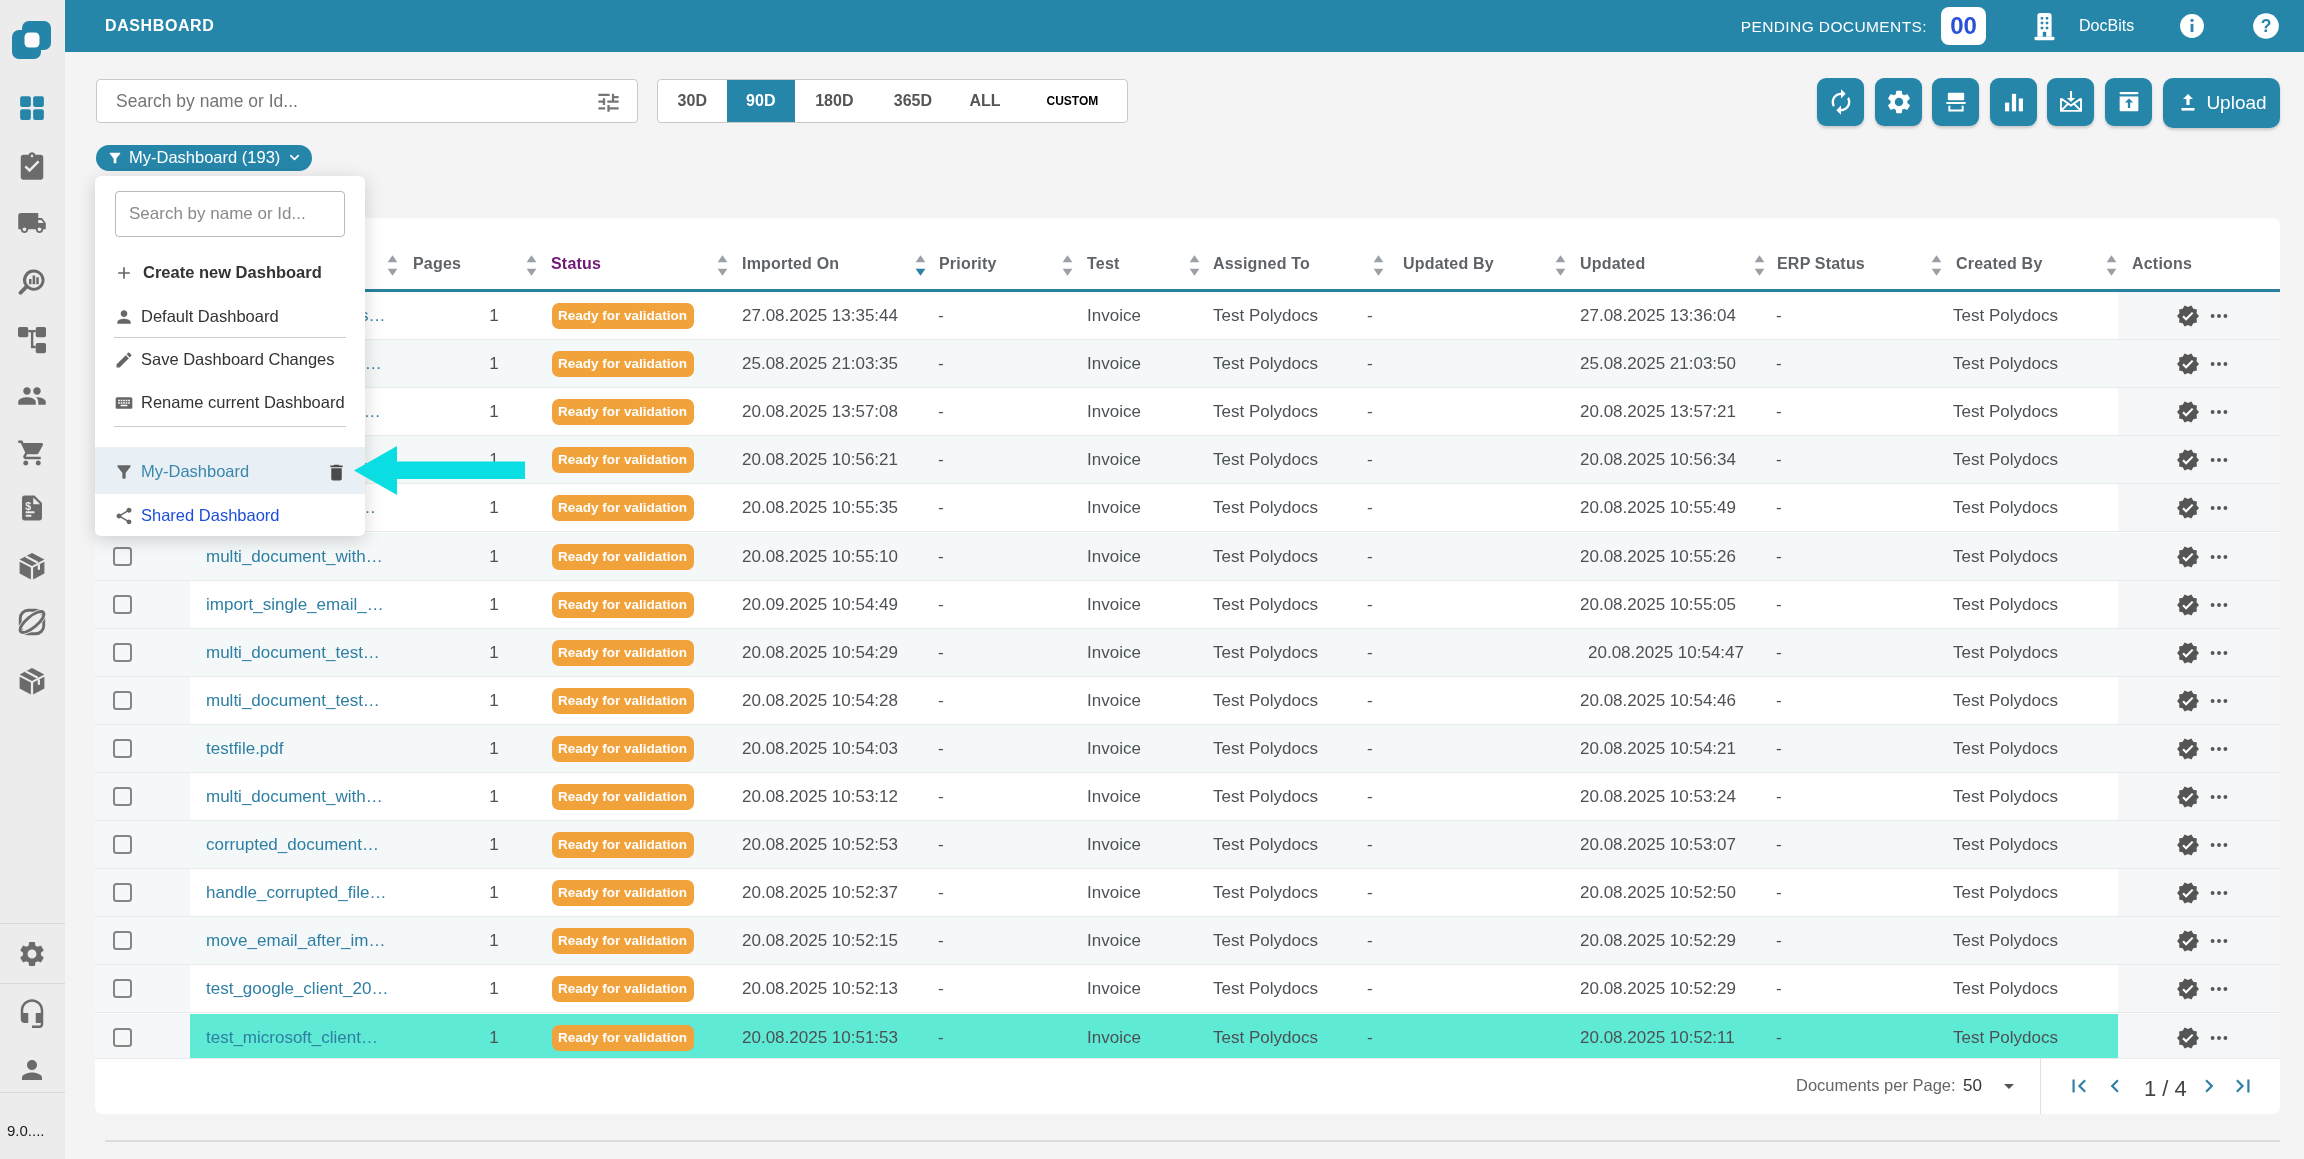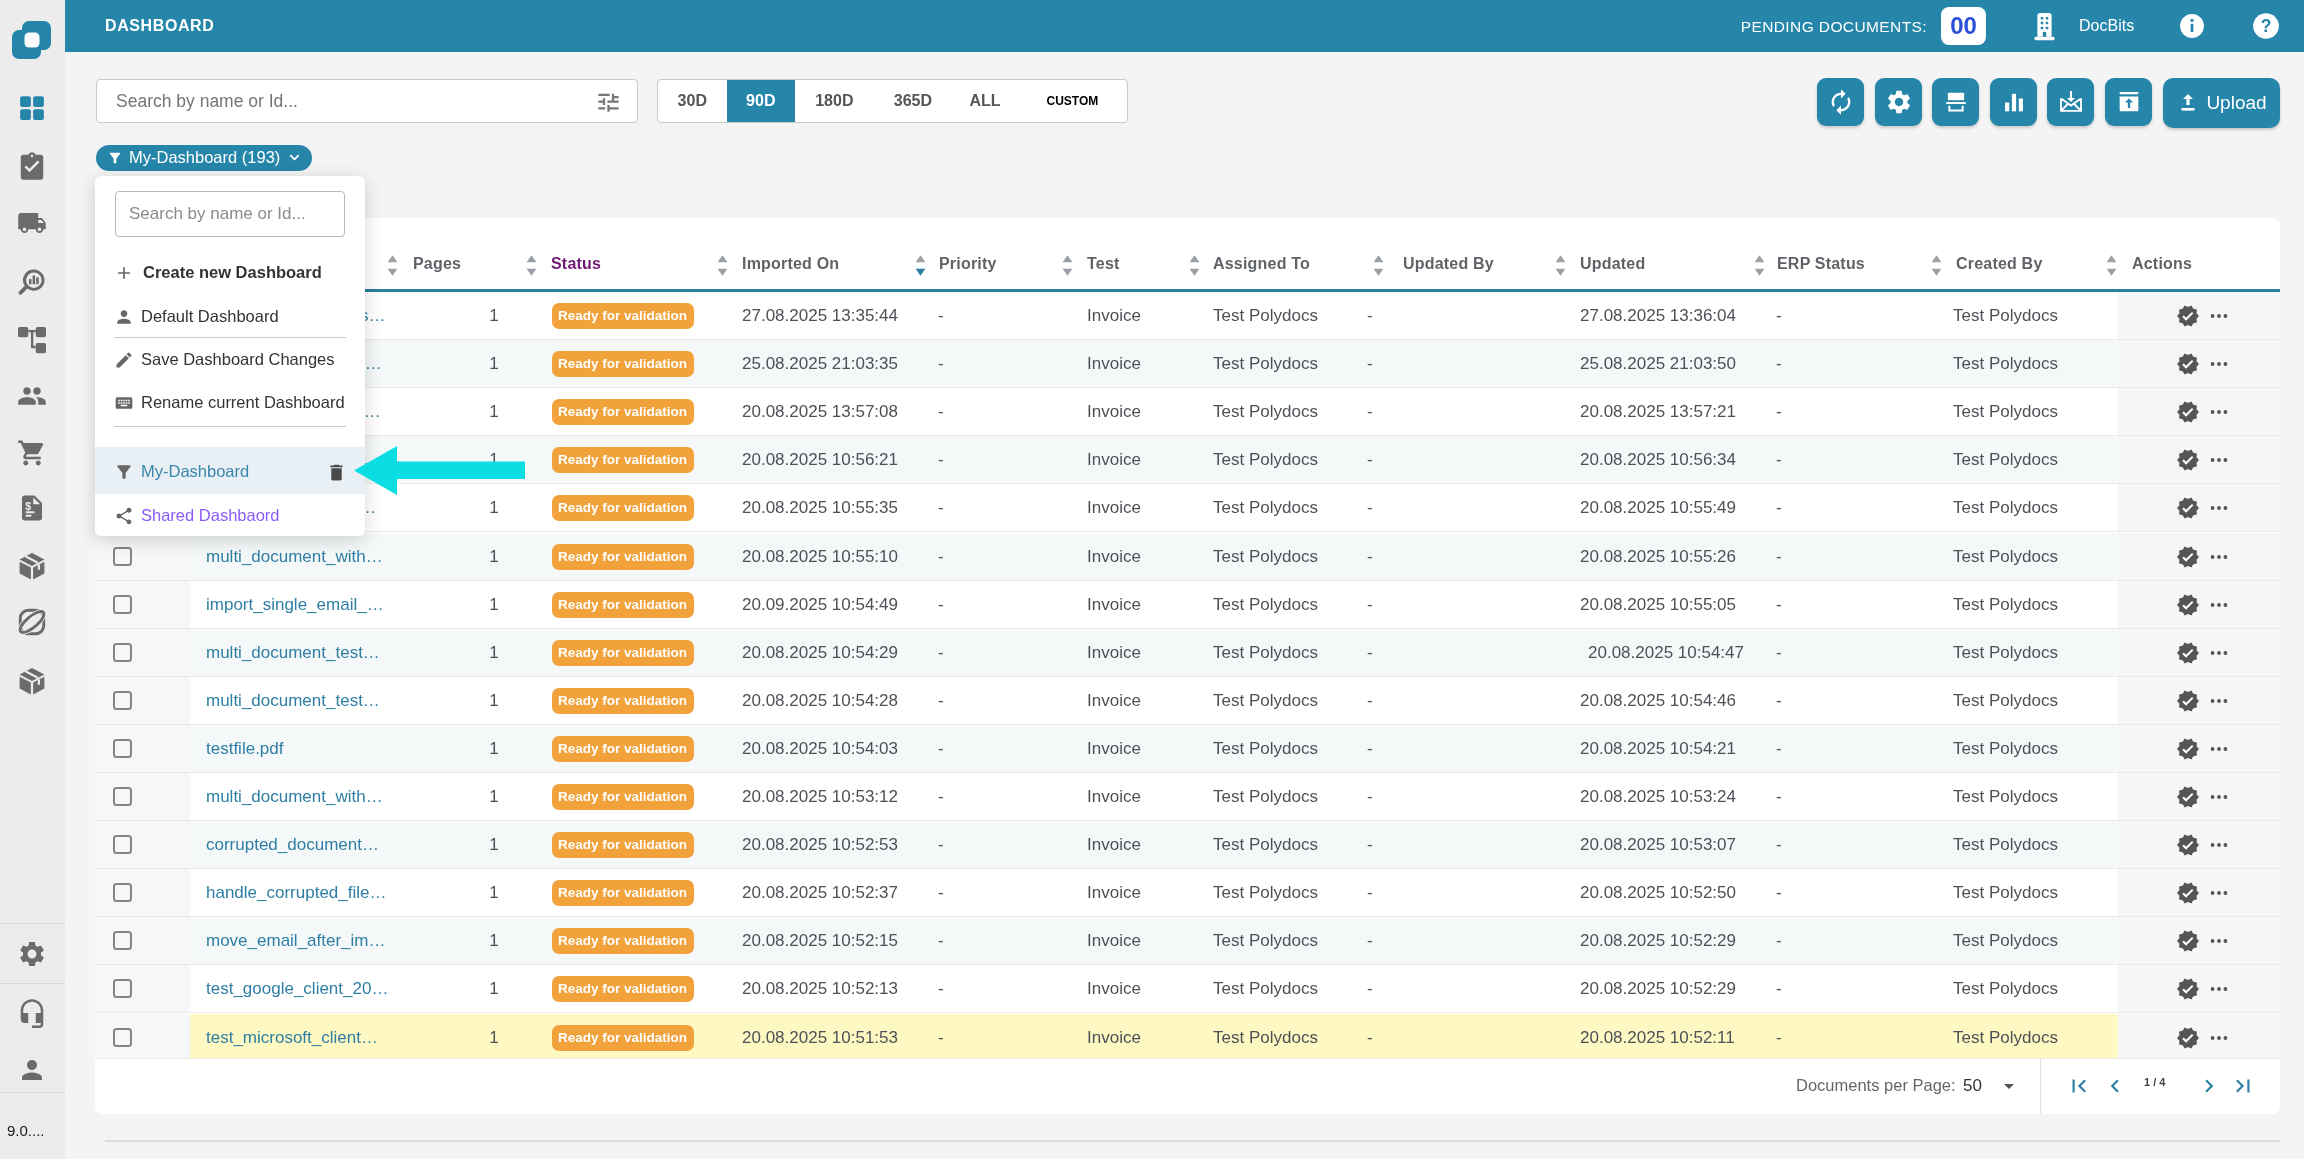--- a/index.html
+++ b/index.html
@@ -609,21 +609,21 @@
 <div class="abs" style="left:2081px;top:12px;"><svg width="24" height="24" viewBox="0 0 24 24" style="">
         <path fill="#555" d="M23,12l-2.44-2.79l0.34-3.69l-3.61-0.82L15.4,1.5L12,2.96L8.6,1.5L6.71,4.69L3.1,5.5L3.44,9.2L1,12l2.44,2.79l-0.34,3.7l3.61,0.82l1.89,3.19L12,21.04l3.4,1.46l1.89-3.19l3.61-0.82l-0.34-3.69L23,12z"></path>
         <path fill="#fff" d="M10.09,16.72l-3.8-3.81l1.48-1.48l2.32,2.33l5.85-5.87l1.48,1.48L10.09,16.72z"></path>
       </svg></div>
 <div class="abs" style="left:2112px;top:13px;"><svg width="24" height="22" viewBox="0 0 24 24" style="">
         <circle cx="5" cy="12" r="2.1" fill="#555"></circle>
         <circle cx="12" cy="12" r="2.1" fill="#555"></circle>
         <circle cx="19" cy="12" r="2.1" fill="#555"></circle>
       </svg></div>
 </div>
-<div class="abs" style="left:95px;top:1013.5px;width:2185px;height:48.1px;background:#fef9c3;border-bottom:4px solid #15803d;">
+<div class="abs" style="left:95px;top:1013.5px;width:2185px;height:48.1px;background:#5eead4;border-bottom:4px solid #15803d;">
 <div class="abs" style="left:0;top:0;width:95px;height:100%;background:#f6f7f8;"></div>
 <div class="abs" style="left:2023px;top:0;width:162px;height:100%;background:#f4f6f7;"></div>
 <div class="abs" style="left:18px;top:14px;width:19px;height:19px;border:2px solid #858585;border-radius:3.5px;"></div>
 <div class="abs" style="left:111px;top:0;line-height:48.1px;font-size:17px;color:#2e7fa3;white-space:nowrap;">test_microsoft_client…</div>
 <div class="abs" style="left:379px;top:0;width:40px;line-height:48.1px;font-size:17px;color:#4d5156;text-align:center;">1</div>
 <div class="abs" style="left:456.5px;top:11px;width:142px;height:26px;background:#f2a23b;border-radius:7px;color:#fff;font-size:13.5px;font-weight:bold;line-height:26px;text-align:center;">Ready for validation</div>
 <div class="abs" style="left:647px;top:0;line-height:48.1px;font-size:17px;color:#4d5156;white-space:nowrap;">20.08.2025 10:51:53</div>
 <div class="abs" style="left:843px;top:0;line-height:48.1px;font-size:17px;color:#4d5156;white-space:nowrap;">-</div>
 <div class="abs" style="left:992px;top:0;line-height:48.1px;font-size:17px;color:#4d5156;white-space:nowrap;">Invoice</div>
 <div class="abs" style="left:1118px;top:0;line-height:48.1px;font-size:17px;color:#4d5156;white-space:nowrap;">Test Polydocs</div>
@@ -647,21 +647,21 @@
 <div class="abs" style="left:1997px;top:1074px;"><svg width="24" height="24" viewBox="0 0 24 24" style="">
       <path fill="#555" d="M7,10l5,5l5-5z"></path>
     </svg></div>
 <div class="abs" style="left:2040px;top:1058px;width:1px;height:56px;background:#e0e0e0;"></div>
 <div class="abs" style="left:2066px;top:1073px;"><svg width="26" height="26" viewBox="0 0 24 24" style="">
       <path fill="#2e7fa3" d="M18.41,16.59L13.82,12l4.59-4.59L17,6l-6,6l6,6L18.41,16.59z M6,6h2v12H6V6z"></path>
     </svg></div>
 <div class="abs" style="left:2102px;top:1073px;"><svg width="26" height="26" viewBox="0 0 24 24" style="">
       <path fill="#2e7fa3" d="M15.41,7.41L14,6l-6,6l6,6l1.41-1.41L10.83,12L15.41,7.41z"></path>
     </svg></div>
-<div class="abs" style="left:2144px;top:1076px;font-size:11px;color:#444;font-weight:bold;">1 / 4</div>
+<div class="abs" style="left:2144px;top:1076px;font-size:22px;color:#444;">1 / 4</div>
 <div class="abs" style="left:2196px;top:1073px;"><svg width="26" height="26" viewBox="0 0 24 24" style="">
       <path fill="#2e7fa3" d="M8.59,16.59L13.17,12L8.59,7.41L10,6l6,6l-6,6L8.59,16.59z"></path>
     </svg></div>
 <div class="abs" style="left:2230px;top:1073px;"><svg width="26" height="26" viewBox="0 0 24 24" style="">
       <path fill="#2e7fa3" d="M5.59,7.41L10.18,12l-4.59,4.59L7,18l6-6L7,6L5.59,7.41z M16,6h2v12h-2V6z"></path>
     </svg></div>
 <div class="abs" style="left:105px;top:1140px;width:2175px;height:2px;background:#dcdcdc;"></div>
 <div class="abs" style="left:95px;top:176px;width:270px;height:360px;background:#fff;border-radius:6px;box-shadow:0 4px 18px rgba(0,0,0,0.17);">
 <div class="abs" style="left:20px;top:15px;width:230px;height:46px;border:1px solid #b9b9b9;border-radius:4px;">
       <div class="abs" style="left:13px;top:0;line-height:44px;font-size:17px;color:#8a8a8a;white-space:nowrap;">Search by name or Id...</div>
@@ -688,16 +688,16 @@
 <div class="abs" style="left:19px;top:286px;"><svg width="20" height="20" viewBox="0 0 24 24" style="">
         <path fill="#666" d="M4.25,5.61C6.27,8.2,10,13,10,13v6c0,0.55,0.45,1,1,1h2c0.55,0,1-0.45,1-1v-6c0,0,3.73-4.8,5.75-7.39C20.25,4.95,19.78,4,18.95,4H5.04C4.21,4,3.74,4.95,4.25,5.61z"></path>
       </svg></div>
     <div class="abs" style="left:46px;top:286px;font-size:16.5px;color:#3a87ab;white-space:nowrap;">My-Dashboard</div>
 <div class="abs" style="left:231px;top:286px;"><svg width="21" height="21" viewBox="0 0 24 24" style="">
         <path fill="#4a4a4a" d="M6,19c0,1.1,0.9,2,2,2h8c1.1,0,2-0.9,2-2V7H6V19z M19,4h-3.5l-1-1h-5l-1,1H5v2h14V4z"></path>
       </svg></div>
 <div class="abs" style="left:19px;top:330px;"><svg width="20" height="20" viewBox="0 0 24 24" style="">
         <path fill="#666" d="M18,16.08c-0.76,0-1.44,0.3-1.96,0.77L8.91,12.7C8.96,12.47,9,12.24,9,12s-0.04-0.47-0.09-0.7l7.05-4.11C16.5,7.69,17.21,8,18,8c1.66,0,3-1.34,3-3s-1.34-3-3-3s-3,1.34-3,3c0,0.24,0.04,0.47,0.09,0.7L8.04,9.81C7.5,9.31,6.79,9,6,9c-1.66,0-3,1.34-3,3s1.34,3,3,3c0.79,0,1.5-0.31,2.04-0.81l7.12,4.16c-0.05,0.21-0.08,0.43-0.08,0.65c0,1.61,1.31,2.92,2.92,2.92s2.92-1.31,2.92-2.92S19.61,16.08,18,16.08z"></path>
       </svg></div>
-    <div class="abs" style="left:46px;top:330px;font-size:16.5px;color:#8b5cf6;white-space:nowrap;">Shared Dashbaord</div>
+    <div class="abs" style="left:46px;top:330px;font-size:16.5px;color:#1d4ed8;white-space:nowrap;">Shared Dashbaord</div>
 </div>
 <svg class="abs" style="left:354px;top:446px" width="171" height="49" viewBox="0 0 171 49">
 <path d="M0,24.5 L43,0 L43,15.5 L171,15.5 L171,33 L43,33 L43,49 Z" fill="#0bdee2"></path>
   </svg>
 </body></html>

